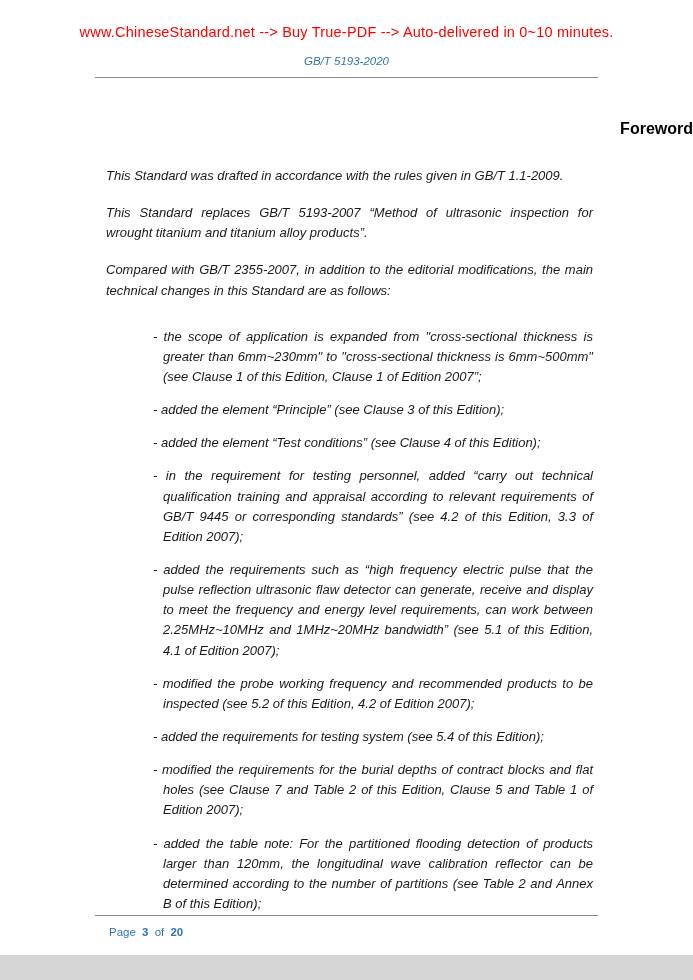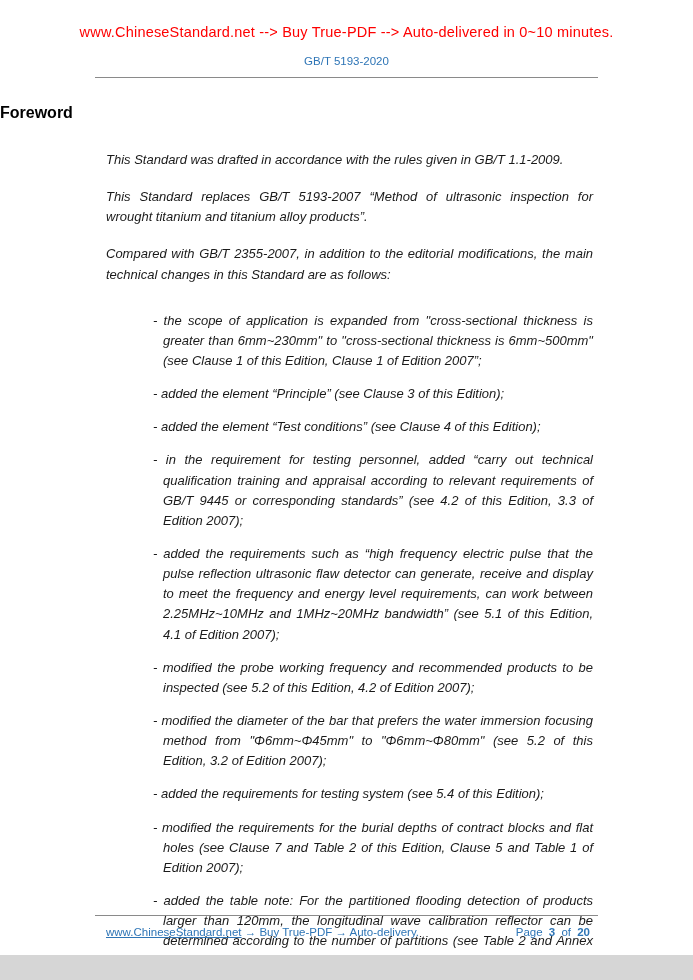--- a/index.html
+++ b/index.html
@@ -17,33 +17,34 @@
     text-align: center;
     font-size: 14.5px;
     padding-top: 24px;
     letter-spacing: 0.2px;
   }
   .doc-code {
     color: #2e75b6;
     text-align: center;
     font-size: 11.5px;
     margin-top: 15px;
+    font-style: italic;
   }
   .rule {
     border: none;
     border-top: 1px solid #8a8a8a;
     width: 503px;
     margin: 10px auto 0 auto;
     height: 0;
   }
   .page-title {
     font-size: 16px;
     font-weight: bold;
-    text-align: left;
-    margin-top: 26px;
+    text-align: right;
+    margin-top: 42px;
     color: #000000;
   }
   .content {
     margin: 28px 100px 0 106px;
     font-size: 13px;
     line-height: 1.55;
     text-align: justify;
     font-style: italic;
   }
   .content p {
@@ -113,34 +114,29 @@
     <p>This Standard replaces GB/T 5193-2007 “Method of ultrasonic inspection for wrought titanium and titanium alloy products”.</p>
     <p>Compared with GB/T 2355-2007, in addition to the editorial modifications, the main technical changes in this Standard are as follows:</p>
 
     <ul class="changes">
       <li>- the scope of application is expanded from "cross-sectional thickness is greater than 6mm~230mm" to "cross-sectional thickness is 6mm~500mm" (see Clause 1 of this Edition, Clause 1 of Edition 2007”;</li>
       <li>- added the element “Principle” (see Clause 3 of this Edition);</li>
       <li>- added the element “Test conditions” (see Clause 4 of this Edition);</li>
       <li>- in the requirement for testing personnel, added “carry out technical qualification training and appraisal according to relevant requirements of GB/T 9445 or corresponding standards” (see 4.2 of this Edition, 3.3 of Edition 2007);</li>
       <li>- added the requirements such as “high frequency electric pulse that the pulse reflection ultrasonic flaw detector can generate, receive and display to meet the frequency and energy level requirements, can work between 2.25MHz~10MHz and 1MHz~20MHz bandwidth” (see 5.1 of this Edition, 4.1 of Edition 2007);</li>
       <li>- modified the probe working frequency and recommended products to be inspected (see 5.2 of this Edition, 4.2 of Edition 2007);</li>
-      <li>- modified the diameter of the bar that prefers the water immersion focusing method from "Φ6mm~Φ45mm" to "Φ6mm~Φ80mm" (see 5.2 of this Edition, 3.2 of Edition 2007);</li>
       <li>- added the requirements for testing system (see 5.4 of this Edition);</li>
       <li>- modified the requirements for the burial depths of contract blocks and flat holes (see Clause 7 and Table 2 of this Edition, Clause 5 and Table 1 of Edition 2007);</li>
       <li>- added the table note: For the partitioned flooding detection of products larger than 120mm, the longitudinal wave calibration reflector can be determined according to the number of partitions (see Table 2 and Annex B of this Edition);</li>
     </ul>
   </div>
 
   <div class="footer">
     <hr class="rule">
     <div class="footer-row">
-      <div class="footer-left">
-        <a class="footer-link">www.ChineseStandard.net</a>
-        <span>→ Buy True-PDF → Auto-delivery.</span>
-      </div>
       <div class="page-indicator">
         <span>Page</span>
         <span class="num">3</span>
         <span>of</span>
         <span class="num">20</span>
       </div>
     </div>
   </div>
 
   <div class="bottom-band"></div>

